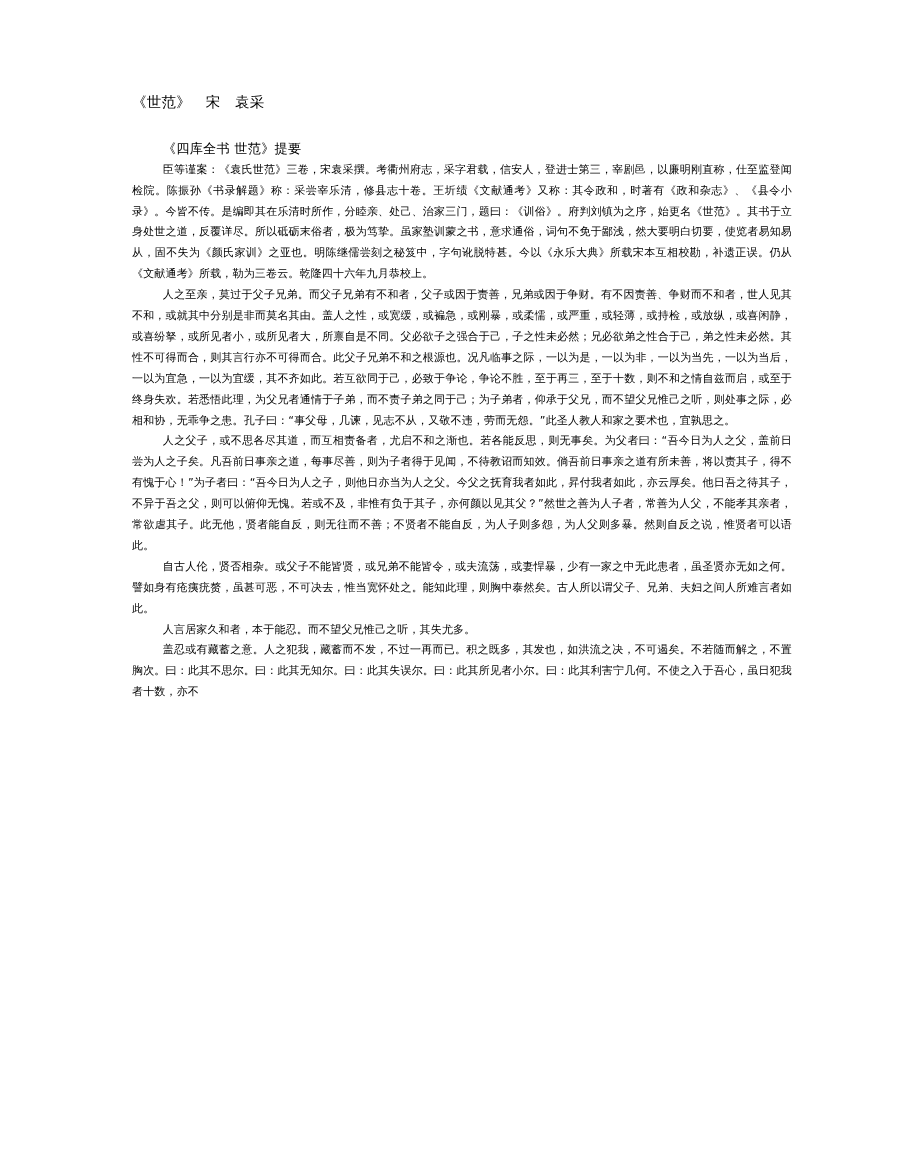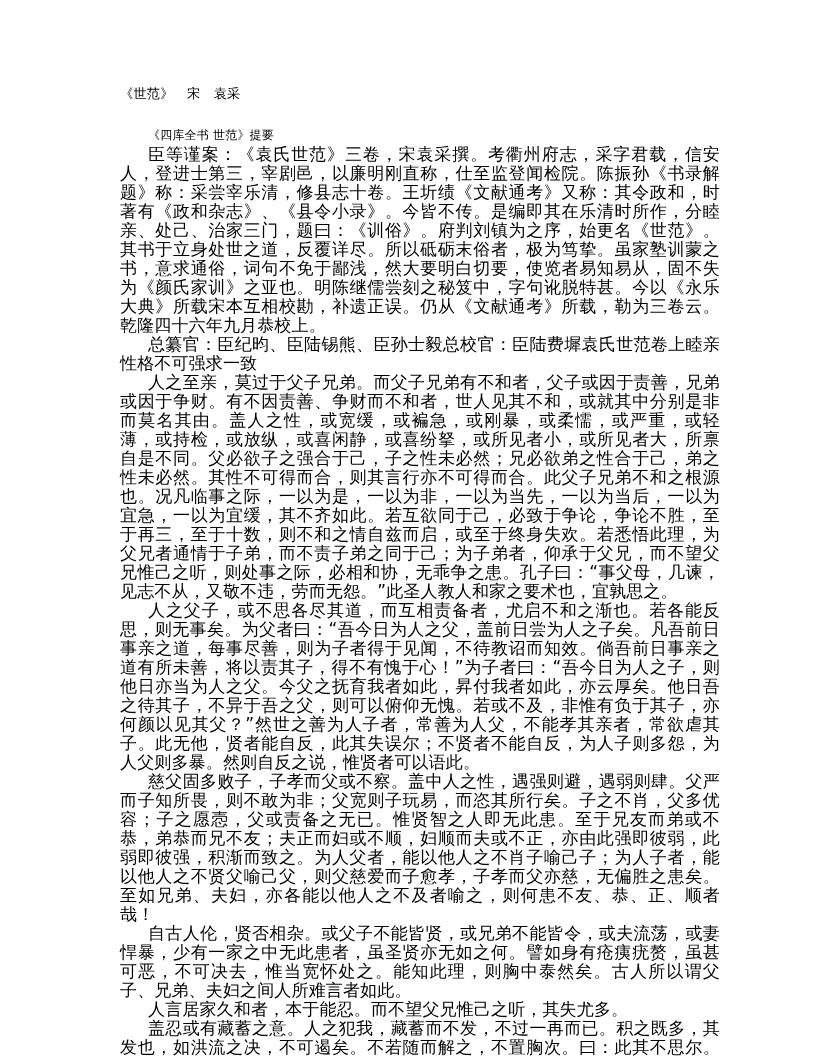--- a/index.html
+++ b/index.html
@@ -30,42 +30,40 @@
   }
   .section-heading {
     font-size: 12px;
     line-height: 19px;
     letter-spacing: 0.2px;
     margin: 0;
     text-indent: 28px;
     white-space: pre;
   }
   p.para {
-    font-size: 17px;
+    font-size: 10px;
     line-height: 19px;
     letter-spacing: 0.15px;
     margin: 0;
     text-indent: 28px;
     text-align: justify;
     text-justify: inter-character;
     word-break: break-all;
     hanging-punctuation: allow-end;
   }
 </style>
 </head>
 <body>
 
 <div class="page">
 
   <div class="doc-title">《世范》　宋　袁采</div>
 
   <div class="section-heading">《四库全书 世范》提要</div>
 
   <p class="para">臣等谨案：《袁氏世范》三卷，宋袁采撰。考衢州府志，采字君载，信安人，登进士第三，宰剧邑，以廉明刚直称，仕至监登闻检院。陈振孙《书录解题》称：采尝宰乐清，修县志十卷。王圻绩《文献通考》又称：其令政和，时著有《政和杂志》、《县令小录》。今皆不传。是编即其在乐清时所作，分睦亲、处己、治家三门，题曰：《训俗》。府判刘镇为之序，始更名《世范》。其书于立身处世之道，反覆详尽。所以砥砺末俗者，极为笃挚。虽家塾训蒙之书，意求通俗，词句不免于鄙浅，然大要明白切要，使览者易知易从，固不失为《颜氏家训》之亚也。明陈继儒尝刻之秘笈中，字句讹脱特甚。今以《永乐大典》所载宋本互相校勘，补遗正误。仍从《文献通考》所载，勒为三卷云。乾隆四十六年九月恭校上。</p>
-  <p class="para">总纂官：臣纪昀、臣陆锡熊、臣孙士毅总校官：臣陆费墀袁氏世范卷上睦亲性格不可强求一致</p>
   <p class="para">人之至亲，莫过于父子兄弟。而父子兄弟有不和者，父子或因于责善，兄弟或因于争财。有不因责善、争财而不和者，世人见其不和，或就其中分别是非而莫名其由。盖人之性，或宽缓，或褊急，或刚暴，或柔懦，或严重，或轻薄，或持检，或放纵，或喜闲静，或喜纷拏，或所见者小，或所见者大，所禀自是不同。父必欲子之强合于己，子之性未必然；兄必欲弟之性合于己，弟之性未必然。其性不可得而合，则其言行亦不可得而合。此父子兄弟不和之根源也。况凡临事之际，一以为是，一以为非，一以为当先，一以为当后，一以为宜急，一以为宜缓，其不齐如此。若互欲同于己，必致于争论，争论不胜，至于再三，至于十数，则不和之情自兹而启，或至于终身失欢。若悉悟此理，为父兄者通情于子弟，而不责子弟之同于己；为子弟者，仰承于父兄，而不望父兄惟己之听，则处事之际，必相和协，无乖争之患。孔子曰：“事父母，几谏，见志不从，又敬不违，劳而无怨。”此圣人教人和家之要术也，宜孰思之。</p>
-  <p class="para">人之父子，或不思各尽其道，而互相责备者，尤启不和之渐也。若各能反思，则无事矣。为父者曰：“吾今日为人之父，盖前日尝为人之子矣。凡吾前日事亲之道，每事尽善，则为子者得于见闻，不待教诏而知效。倘吾前日事亲之道有所未善，将以责其子，得不有愧于心！”为子者曰：“吾今日为人之子，则他日亦当为人之父。今父之抚育我者如此，昇付我者如此，亦云厚矣。他日吾之待其子，不异于吾之父，则可以俯仰无愧。若或不及，非惟有负于其子，亦何颜以见其父？”然世之善为人子者，常善为人父，不能孝其亲者，常欲虐其子。此无他，贤者能自反，此其失误尔；不贤者不能自反，为人子则多怨，为人父则多暴。然则自反之说，惟贤者可以语此。</p>
-  <p class="para">慈父固多败子，子孝而父或不察。盖中人之性，遇强则避，遇弱则肆。父严而子知所畏，则不敢为非；父宽则子玩易，而恣其所行矣。子之不肖，父多优容；子之愿悫，父或责备之无已。惟贤智之人即无此患。至于兄友而弟或不恭，弟恭而兄不友；夫正而妇或不顺，妇顺而夫或不正，亦由此强即彼弱，此弱即彼强，积渐而致之。为人父者，能以他人之不肖子喻己子；为人子者，能以他人之不贤父喻己父，则父慈爱而子愈孝，子孝而父亦慈，无偏胜之患矣。至如兄弟、夫妇，亦各能以他人之不及者喻之，则何患不友、恭、正、顺者哉！</p>
+  <p class="para">人之父子，或不思各尽其道，而互相责备者，尤启不和之渐也。若各能反思，则无事矣。为父者曰：“吾今日为人之父，盖前日尝为人之子矣。凡吾前日事亲之道，每事尽善，则为子者得于见闻，不待教诏而知效。倘吾前日事亲之道有所未善，将以责其子，得不有愧于心！”为子者曰：“吾今日为人之子，则他日亦当为人之父。今父之抚育我者如此，昇付我者如此，亦云厚矣。他日吾之待其子，不异于吾之父，则可以俯仰无愧。若或不及，非惟有负于其子，亦何颜以见其父？”然世之善为人子者，常善为人父，不能孝其亲者，常欲虐其子。此无他，贤者能自反，则无往而不善；不贤者不能自反，为人子则多怨，为人父则多暴。然则自反之说，惟贤者可以语此。</p>
   <p class="para">自古人伦，贤否相杂。或父子不能皆贤，或兄弟不能皆令，或夫流荡，或妻悍暴，少有一家之中无此患者，虽圣贤亦无如之何。譬如身有疮痍疣赘，虽甚可恶，不可决去，惟当宽怀处之。能知此理，则胸中泰然矣。古人所以谓父子、兄弟、夫妇之间人所难言者如此。</p>
   <p class="para">人言居家久和者，本于能忍。而不望父兄惟己之听，其失尤多。</p>
   <p class="para">盖忍或有藏蓄之意。人之犯我，藏蓄而不发，不过一再而已。积之既多，其发也，如洪流之决，不可遏矣。不若随而解之，不置胸次。曰：此其不思尔。曰：此其无知尔。曰：此其失误尔。曰：此其所见者小尔。曰：此其利害宁几何。不使之入于吾心，虽日犯我者十数，亦不</p>
 
 </div>
 
 </body></html>

